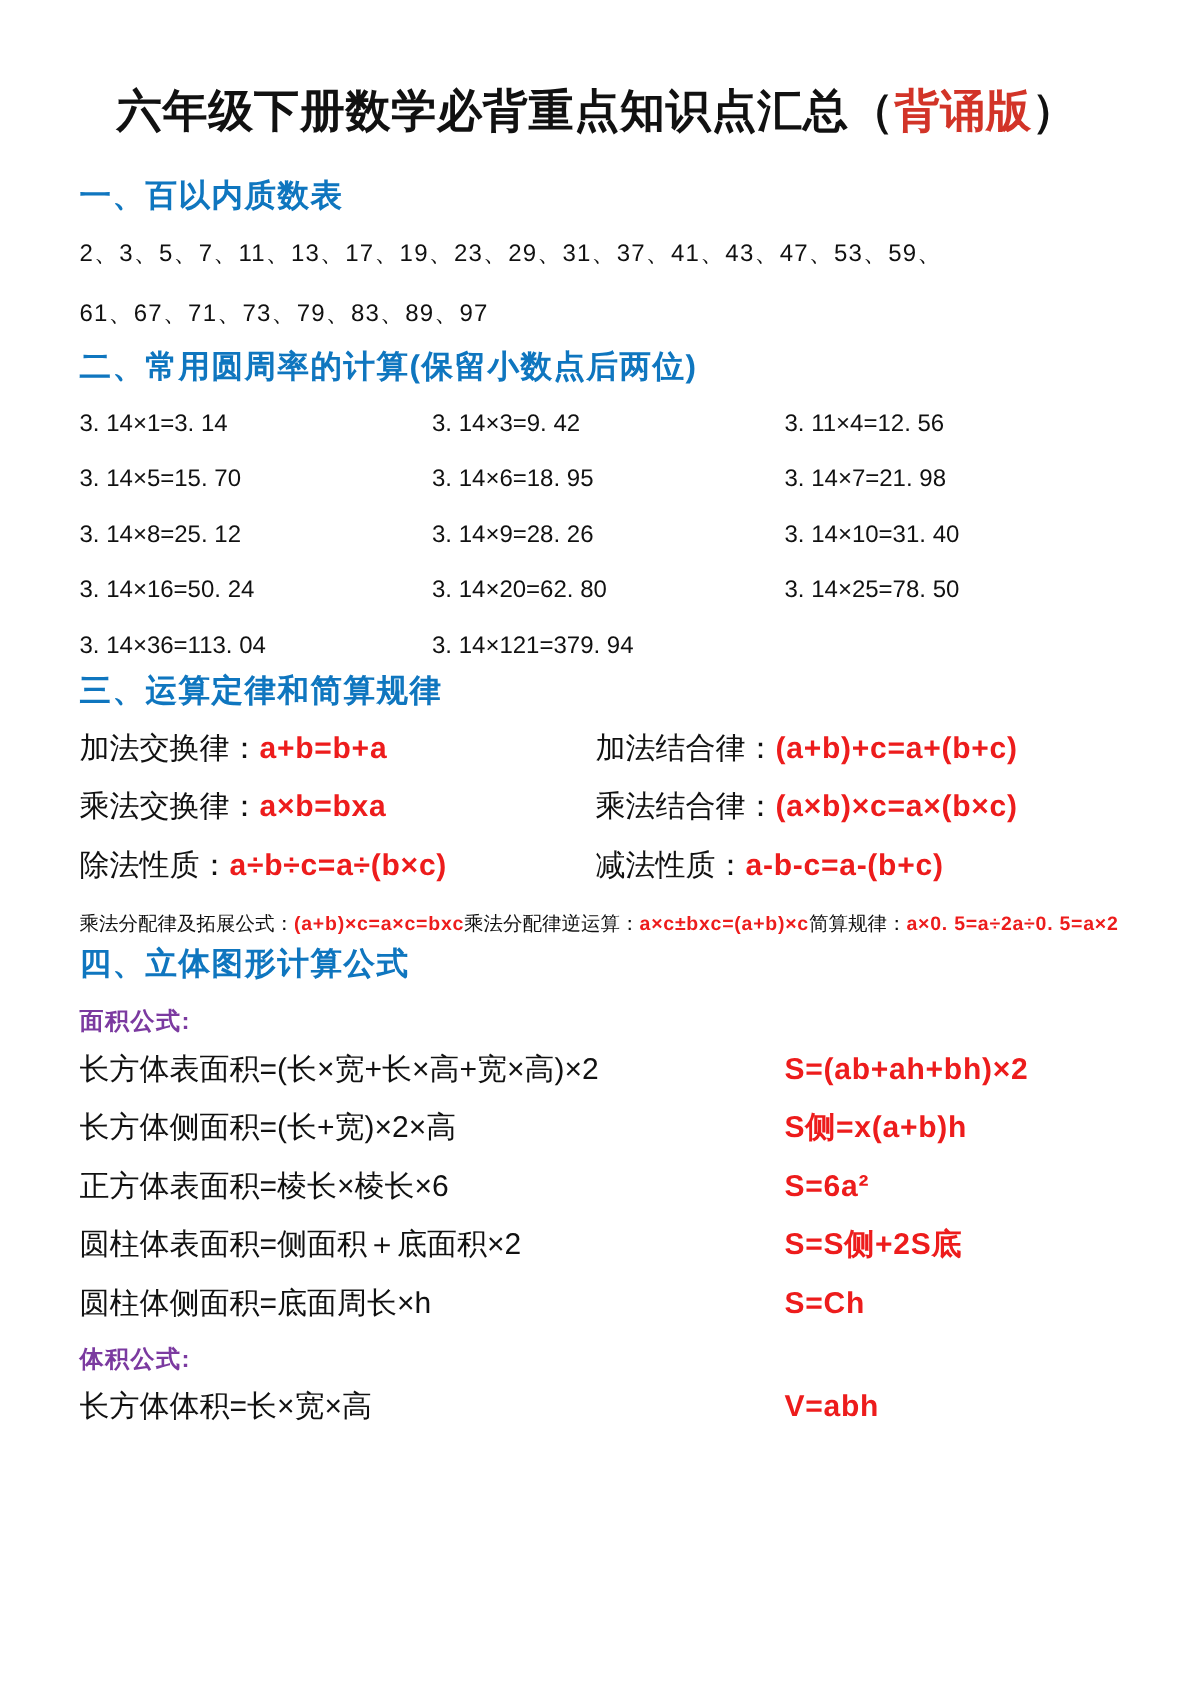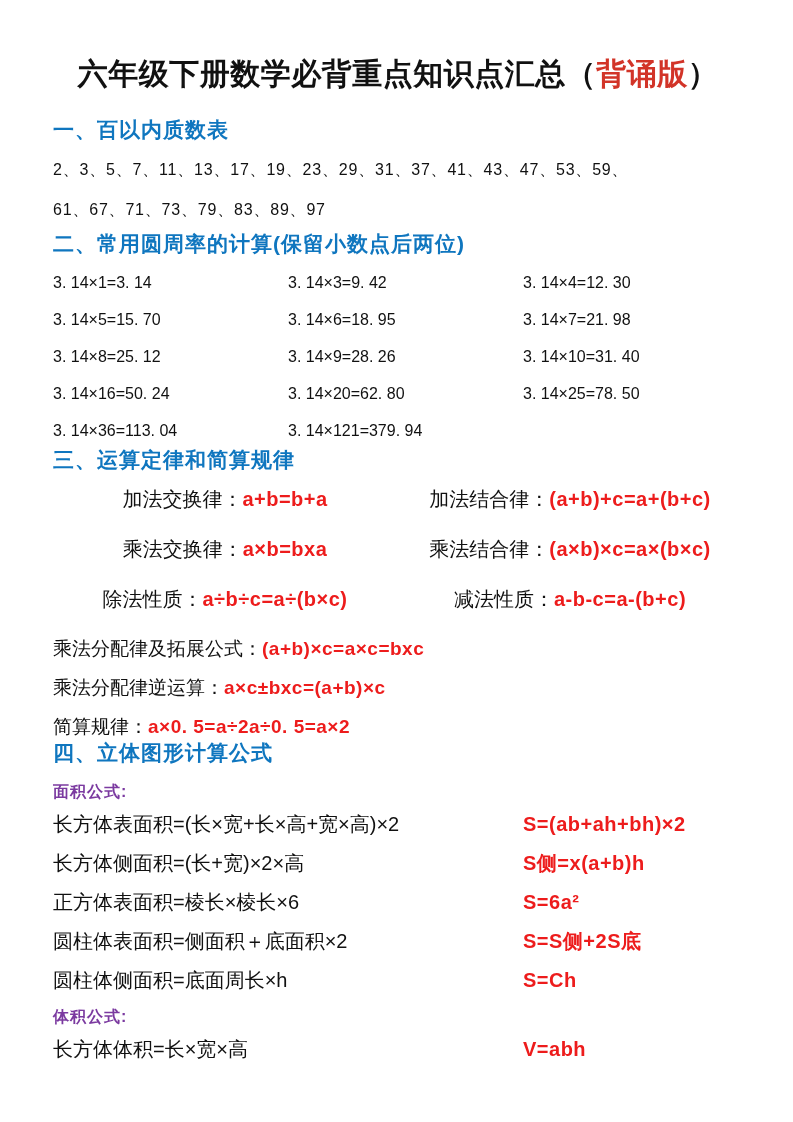--- a/index.html
+++ b/index.html
@@ -44,30 +44,29 @@
     grid-template-columns: 235px 235px 1fr;
     row-gap: 14px;
     margin: 13px 0 4px 0;
     font-size: 16px;
     line-height: 23px;
     color: #111;
   }
   .laws-grid {
     display: grid;
     grid-template-columns: 344px 1fr;
-    row-gap: 26px;
+    row-gap: 15px;
     margin: 13px 0 0 0;
     font-size: 20px;
     line-height: 24px;
-    text-align: center;
   }
   .law-row { white-space: nowrap; }
   .law-row .lbl { color: #111; }
   .law-row .fx { color: #ed1c1c; font-weight: bold; letter-spacing: 0.5px; }
-  .laws-full { display: flex; flex-direction: column; row-gap: 15px; margin-top: 26px; font-size: 19px; line-height: 24px; }
+  .laws-full { display: flex; flex-direction: row; row-gap: 15px; margin-top: 15px; font-size: 13px; line-height: 24px; }
   h3.sub {
     font-size: 16px;
     font-weight: bold;
     color: #7b3aa0;
     letter-spacing: 1px;
     margin: 15px 0 9px 0;
   }
   .frows { display: flex; flex-direction: column; row-gap: 15px; font-size: 20px; line-height: 24px; }
   .frow { display: flex; }
   .frow .desc { width: 470px; color: #111; }
@@ -82,21 +81,21 @@
   <div class="doc-title"><span>六年级下册数学必背重点知识点汇总（</span><span class="hl">背诵版</span><span>）</span></div>
 
   <h2 class="sec">一、百以内质数表</h2>
   <div class="primes">2、3、5、7、11、13、17、19、23、29、31、37、41、43、47、53、59、</div>
   <div class="primes">61、67、71、73、79、83、89、97</div>
 
   <h2 class="sec sec-gap">二、常用圆周率的计算(保留小数点后两位)</h2>
   <div class="pi-grid">
     <span>3. 14×1=3. 14</span>
     <span>3. 14×3=9. 42</span>
-    <span>3. 14×4=12. 30</span>
+    <span>3. 11×4=12. 56</span>
     <span>3. 14×5=15. 70</span>
     <span>3. 14×6=18. 95</span>
     <span>3. 14×7=21. 98</span>
     <span>3. 14×8=25. 12</span>
     <span>3. 14×9=28. 26</span>
     <span>3. 14×10=31. 40</span>
     <span>3. 14×16=50. 24</span>
     <span>3. 14×20=62. 80</span>
     <span>3. 14×25=78. 50</span>
     <span>3. 14×36=113. 04</span>

